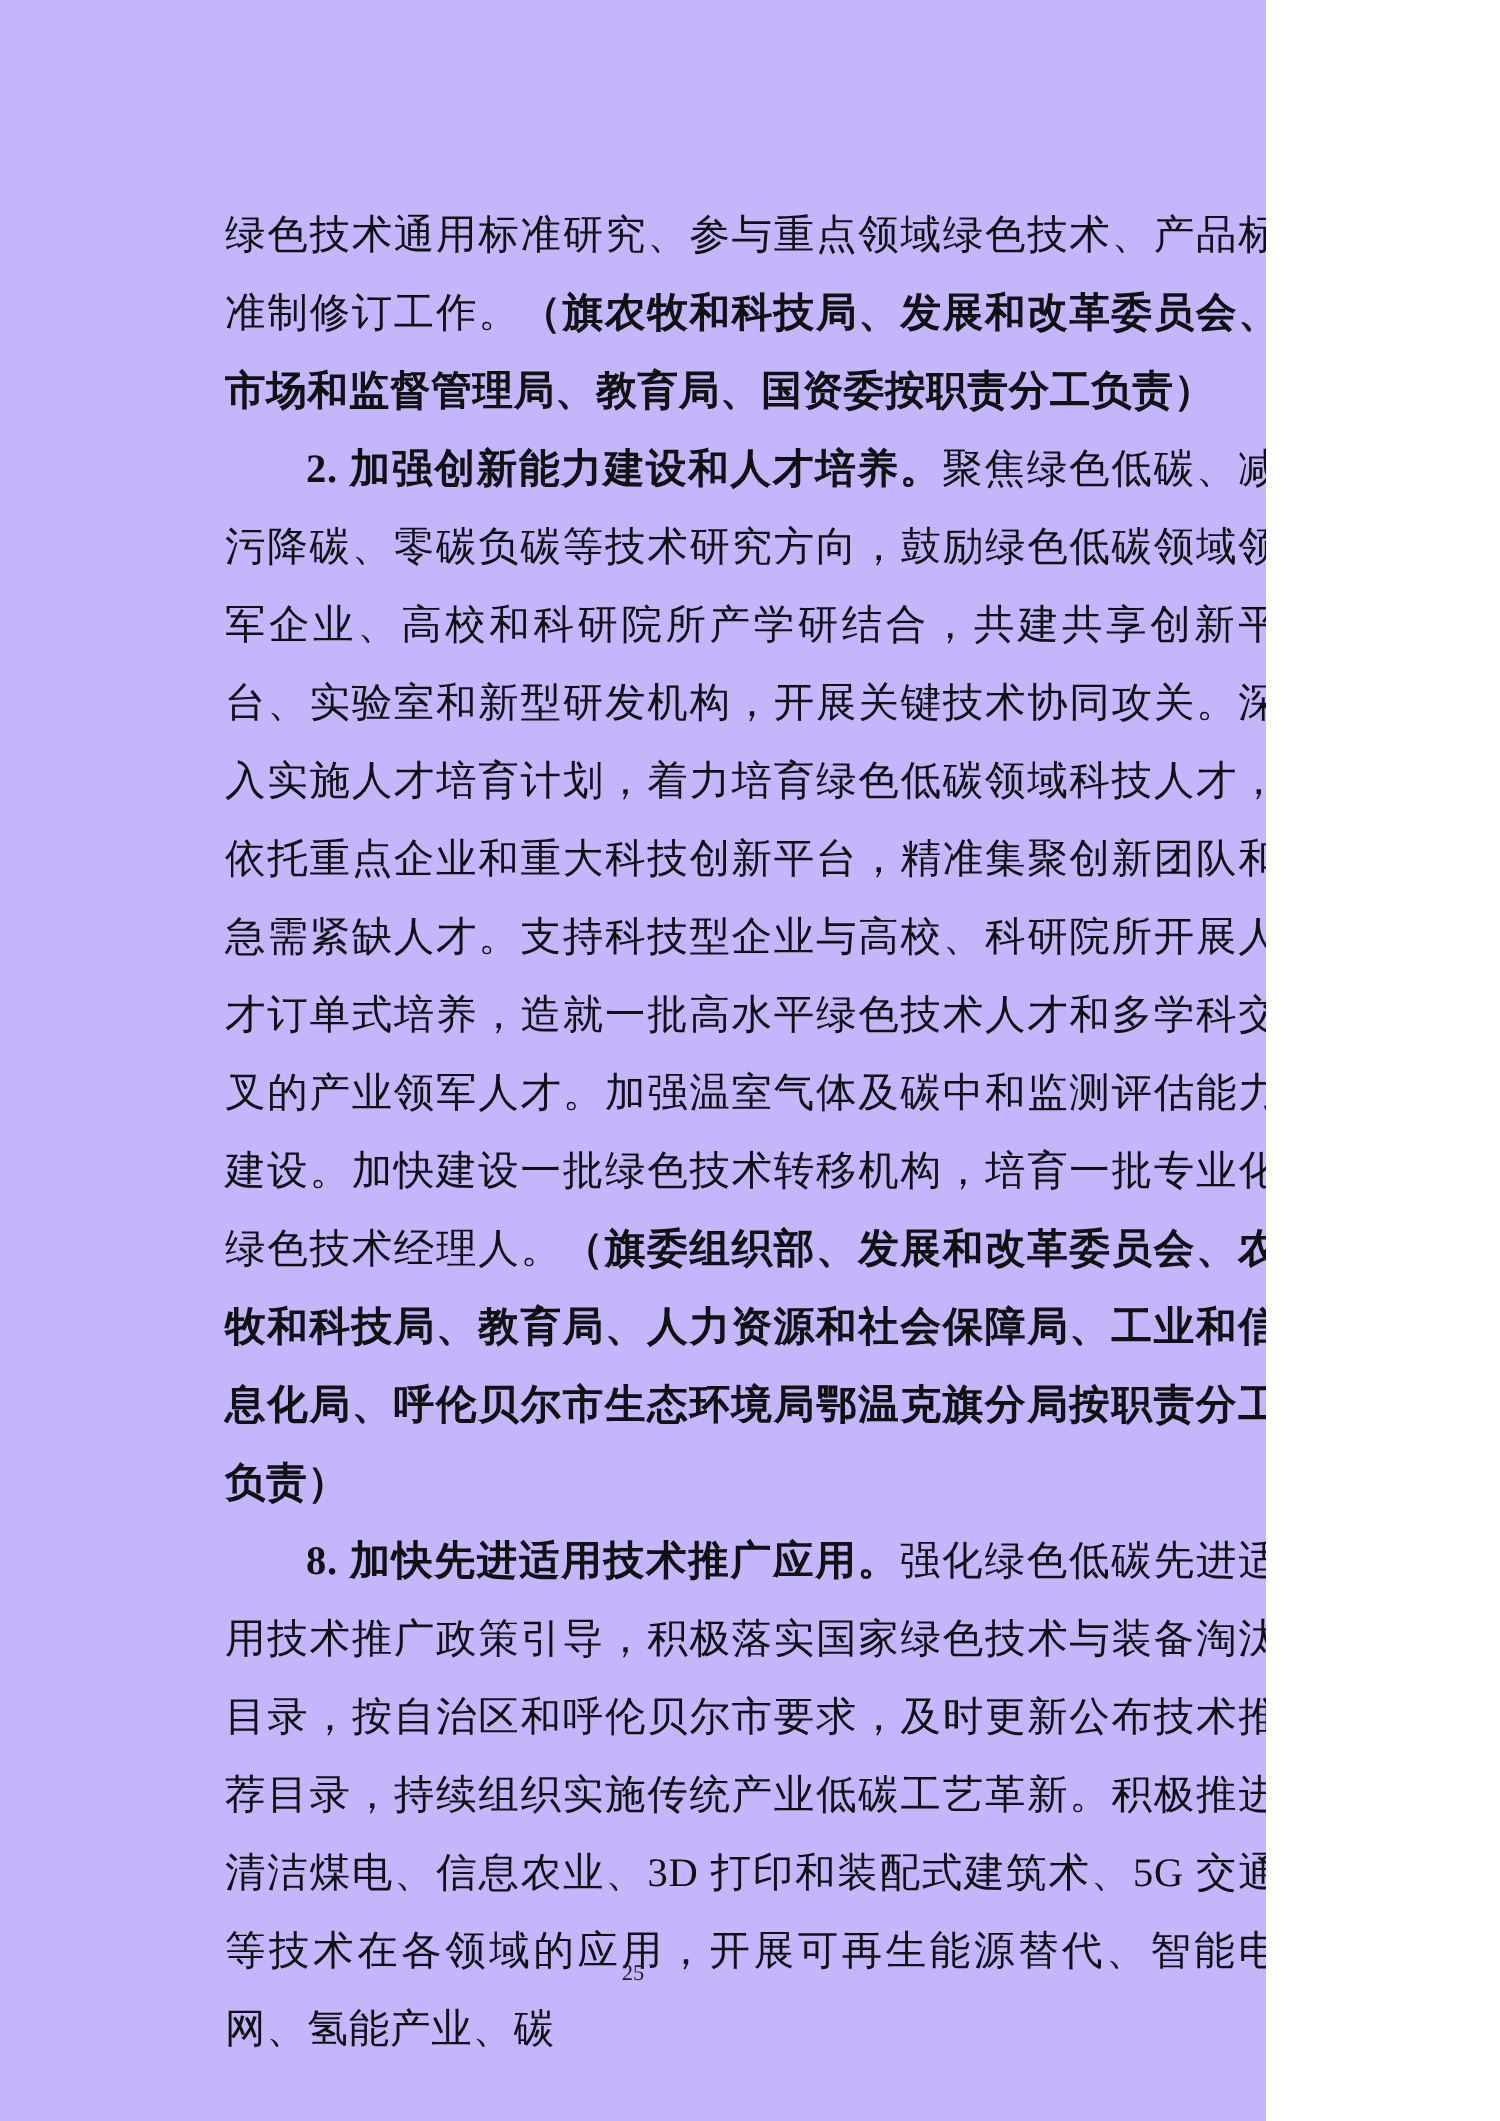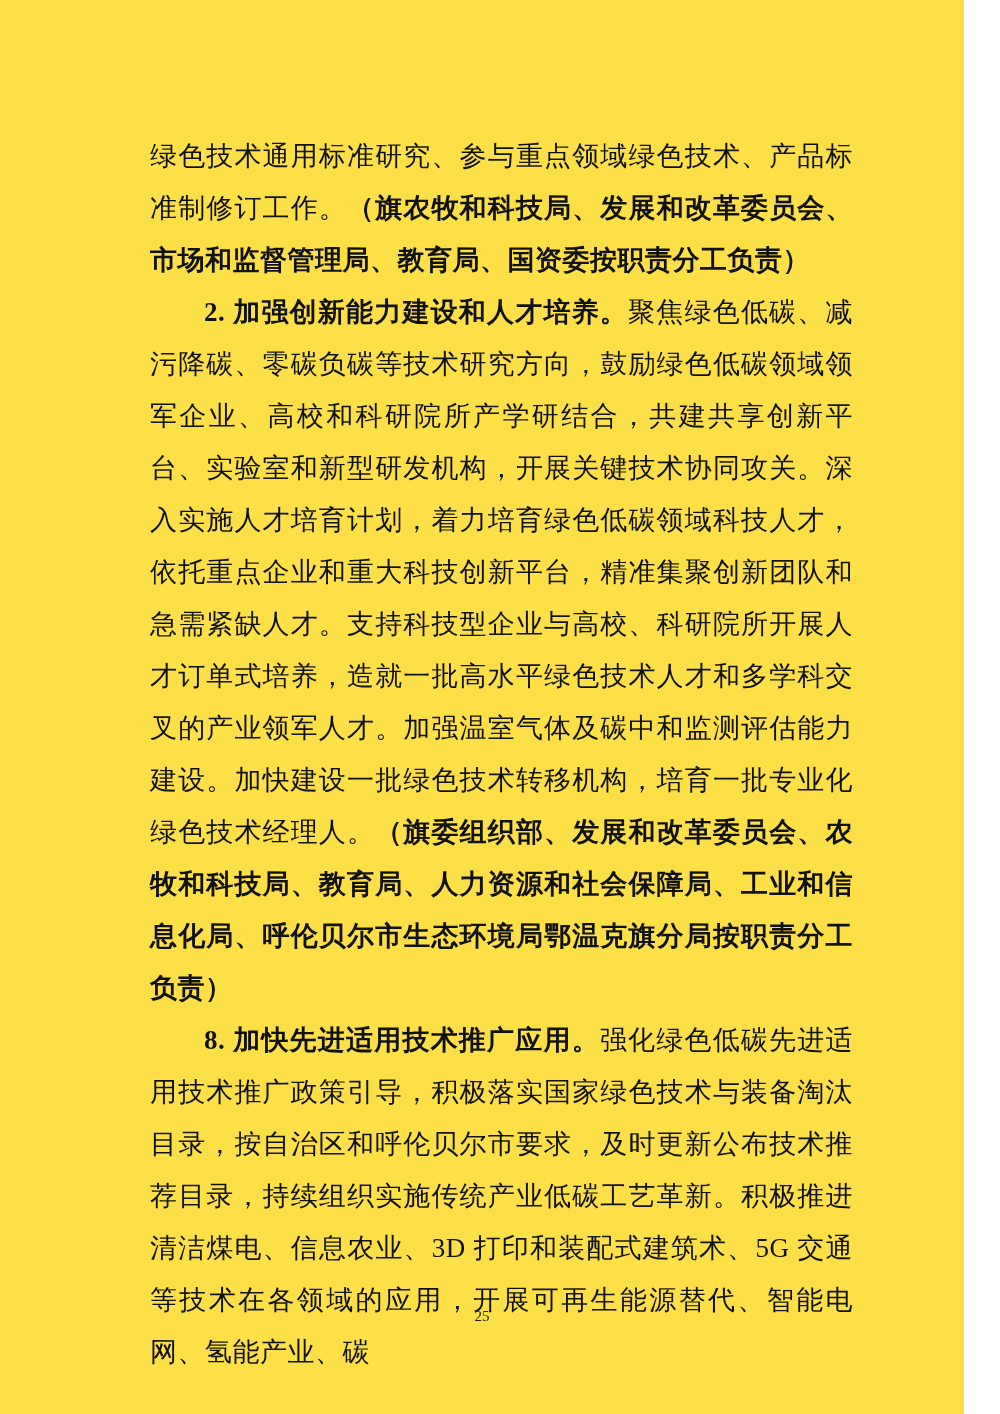--- a/index.html
+++ b/index.html
@@ -2,23 +2,23 @@
 <html><head>
 <meta charset="utf-8">
 <style>
   html, body {
     margin: 0;
     padding: 0;
     background: #ffffff;
   }
   .doc-page {
     position: relative;
-    width: 964px;
+    width: 844px;
     height: 1414px;
-    background: #fde047;
+    background: #c4b5fd;
     overflow: hidden;
     font-family: "Liberation Serif", "DejaVu Serif", serif;
     color: #111111;
   }
   .text-block {
     position: absolute;
     left: 150px;
     top: 130px;
     width: 703px;
     font-size: 27px;

